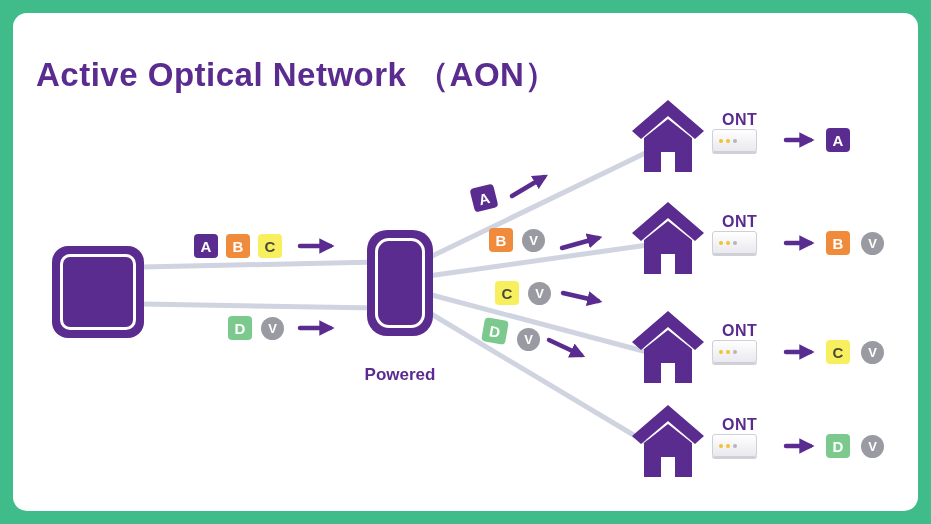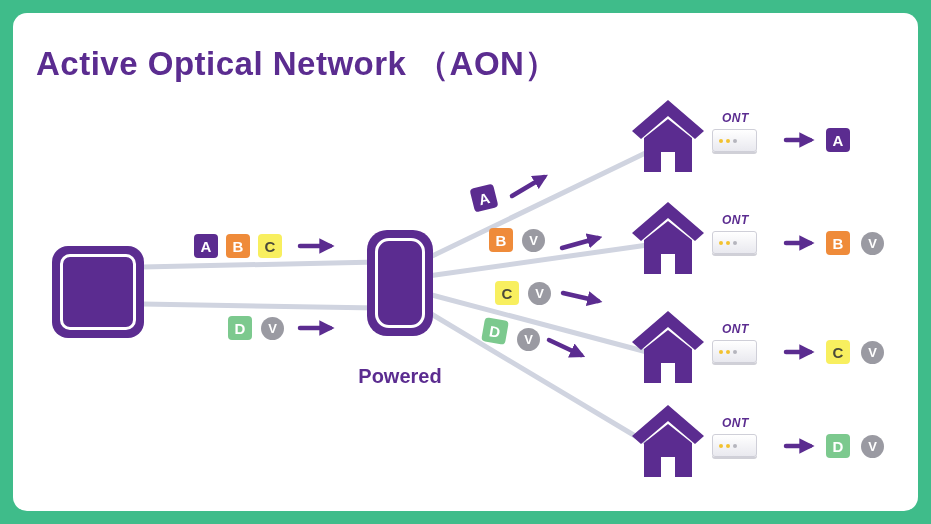--- a/index.html
+++ b/index.html
@@ -2,47 +2,47 @@
 <html style="--c-frame: #3FBC8A; --c-purple: #5B2C90; --c-orange: #EF8B3A; --c-yellow: #F8EF5F; --c-yellow-text: #4A4A3A; --c-green: #7CC98E; --c-gray: #9A9AA2; --c-wire: #D0D4E0;"><head>
 <meta charset="utf-8">
 <style>
   * { margin:0; padding:0; box-sizing:border-box; }
   html,body { width:931px; height:524px; }
   body { font-family:"Liberation Sans","DejaVu Sans",sans-serif; background:#111; }
 
   .frame { position:relative; width:931px; height:524px; background:var(--c-frame,#3FBC8A); overflow:hidden; }
   .canvas { position:absolute; left:13px; top:13px; width:905px; height:498px; background:#ffffff; border-radius:14px; }
 
-  .title { position:absolute; left:36px; top:42px; font-size:33px; font-weight:800; letter-spacing:.5px; color:var(--c-purple,#5B2C90); }
+  .title { position:absolute; left:36px; top:53px; font-size:33px; font-weight:800; letter-spacing:.5px; color:var(--c-purple,#5B2C90); }
 
   .wires { position:absolute; left:0; top:0; width:931px; height:524px; pointer-events:none; }
   .wire  { stroke:var(--c-wire,#D0D4E0); stroke-width:5; stroke-linecap:round; fill:none; }
   .arrow { stroke:var(--c-purple,#5B2C90); stroke-width:4.5; stroke-linecap:round; fill:none; }
   .arrowhead { fill:var(--c-purple,#5B2C90); }
 
   .device { position:absolute; background:var(--c-purple,#5B2C90); }
   .device .inner { position:absolute; inset:8px; border:3px solid #fff; border-radius:10px; }
   .olt { left:52px; top:246px; width:92px; height:92px; border-radius:16px; }
   .switch { left:367px; top:230px; width:66px; height:106px; border-radius:20px; }
   .switch .inner { border-radius:14px; }
 
-  .switch-label { position:absolute; left:255px; top:364px; width:290px; text-align:center; font-size:20px; font-weight:700; line-height:1.28; color:var(--c-purple,#5B2C90); }
+  .switch-label { position:absolute; left:255px; top:364px; width:290px; text-align:center; font-size:17px; font-weight:700; line-height:1.28; color:var(--c-purple,#5B2C90); }
 
   .badge { position:absolute; width:24px; height:24px; border-radius:4px; display:flex; align-items:center; justify-content:center; font-size:15px; font-weight:800; color:#fff; }
   .b-a { background:var(--c-purple,#5B2C90); }
   .b-b { background:var(--c-orange,#EF8B3A); }
   .b-c { background:var(--c-yellow,#F8EF5F); color:var(--c-yellow-text,#4A4A3A); }
   .b-d { background:var(--c-green,#7CC98E); }
   .b-v { background:var(--c-gray,#9A9AA2); width:23px; height:23px; border-radius:50%; font-size:13px; }
 
   .house { position:absolute; width:76px; height:78px; }
   .house svg { display:block; width:100%; height:100%; }
   .house-fill { fill:var(--c-purple,#5B2C90); }
 
-  .ont-label { position:absolute; font-size:12px; font-weight:800; letter-spacing:.5px; color:var(--c-purple,#5B2C90);font-style:italic; }
+  .ont-label { position:absolute; font-size:16px; font-weight:800; letter-spacing:.5px; color:var(--c-purple,#5B2C90); }
   .ont-box { position:absolute; width:45px; height:23px; background:linear-gradient(#ffffff,#e9e9ef); border:1px solid #cfcfd8; border-radius:3px; box-shadow:0 2px 0 rgba(120,120,140,.35); }
   .ont-box .led { position:absolute; top:9px; width:4px; height:4px; border-radius:50%; background:#f2c230; }
   .ont-box .led.gray { background:#b5b5bd; }
 </style>
 </head>
 <body>
 
 <div class="frame">
   <div class="canvas"></div>
 

